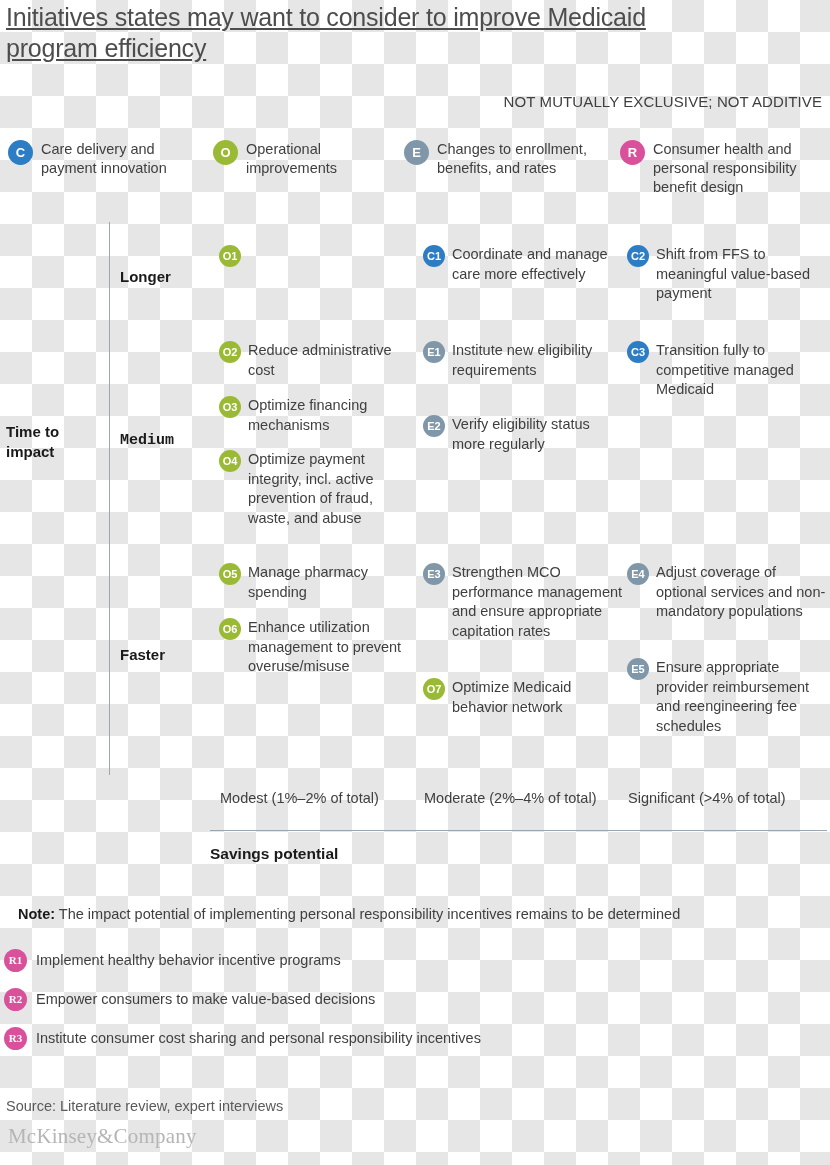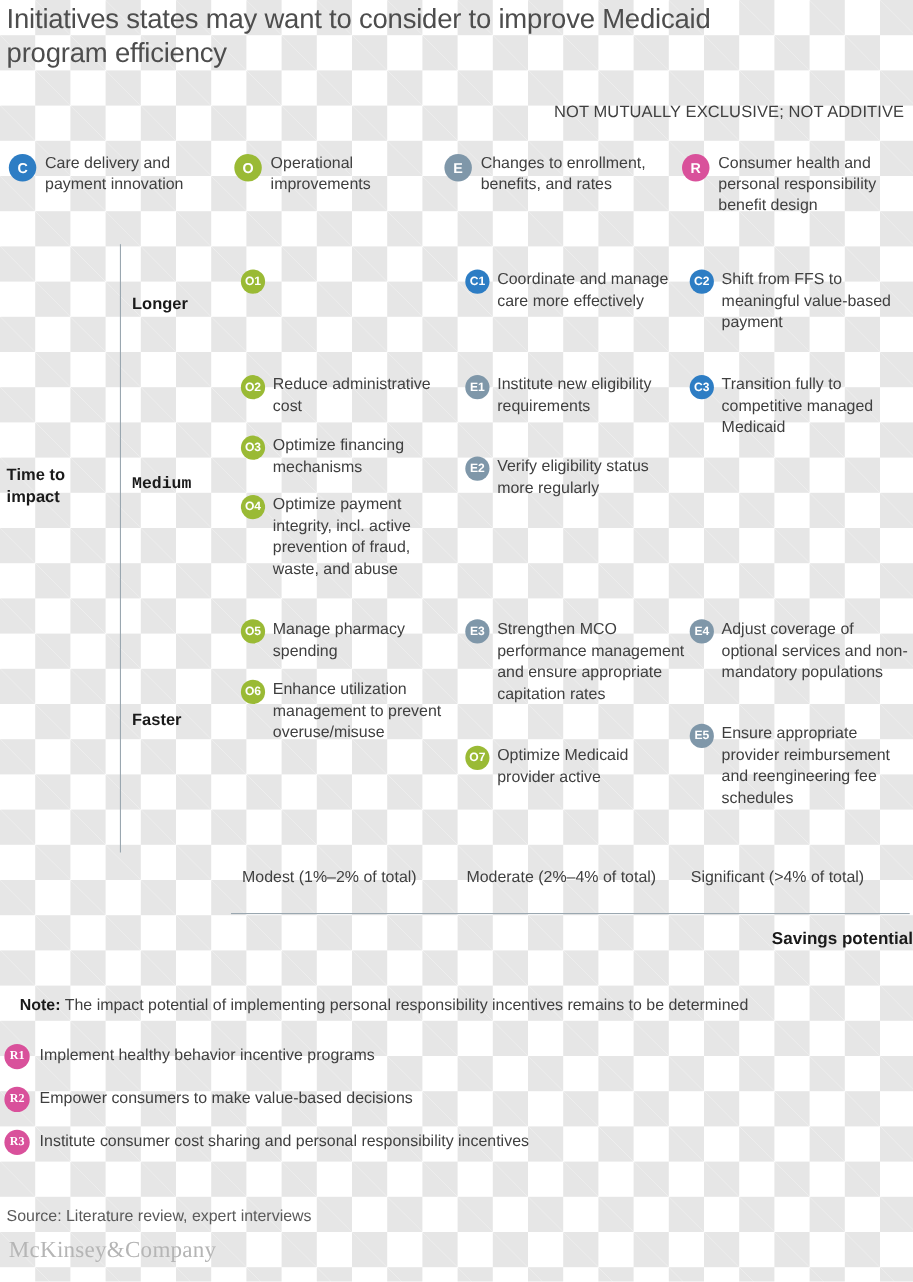--- a/index.html
+++ b/index.html
@@ -33,20 +33,21 @@
   .title {
     position: absolute;
     left: 6px;
     top: 2px;
     width: 700px;
     font-size: 25px;
     line-height: 31px;
     font-weight: 400;
     color: #4d4d4d;
     letter-spacing: -0.2px;
+    text-decoration: underline;
   }
 
   .kicker {
     position: absolute;
     right: 8px;
     top: 93px;
     font-size: 15px;
     line-height: 18px;
     color: #3f3f3f;
     letter-spacing: 0.1px;
@@ -162,21 +163,21 @@
     width: 617px;
     height: 1px;
     background: #9aa7b0;
   }
 
   .axis-x-label {
     position: absolute;
     left: 0;
     top: 845px;
     width: 830px;
-    text-align: right;
+    text-align: left;
     padding-left: 210px;
     font-size: 15.5px;
     font-weight: 700;
     color: #1a1a1a;
   }
 
   
   .note {
     position: absolute;
     left: 18px;
@@ -297,21 +298,21 @@
       <div class="cell-item" style="top:193px">
         <span class="badge badge-sm c-E">E2</span>
         <span class="txt">Verify eligibility status more regularly</span>
       </div>
       <div class="cell-item" style="top:341px">
         <span class="badge badge-sm c-E">E3</span>
         <span class="txt">Strengthen MCO performance management and ensure appropriate capitation rates</span>
       </div>
       <div class="cell-item" style="top:456px">
         <span class="badge badge-sm c-O">O7</span>
-        <span class="txt">Optimize Medicaid provider active</span>
+        <span class="txt">Optimize Medicaid behavior network</span>
       </div>
     </div>
 
     <div class="col col-3">
       <div class="cell-item" style="top:23px">
         <span class="badge badge-sm c-C">C2</span>
         <span class="txt">Shift from FFS to meaningful value-based payment</span>
       </div>
       <div class="cell-item" style="top:119px">
         <span class="badge badge-sm c-C">C3</span>

